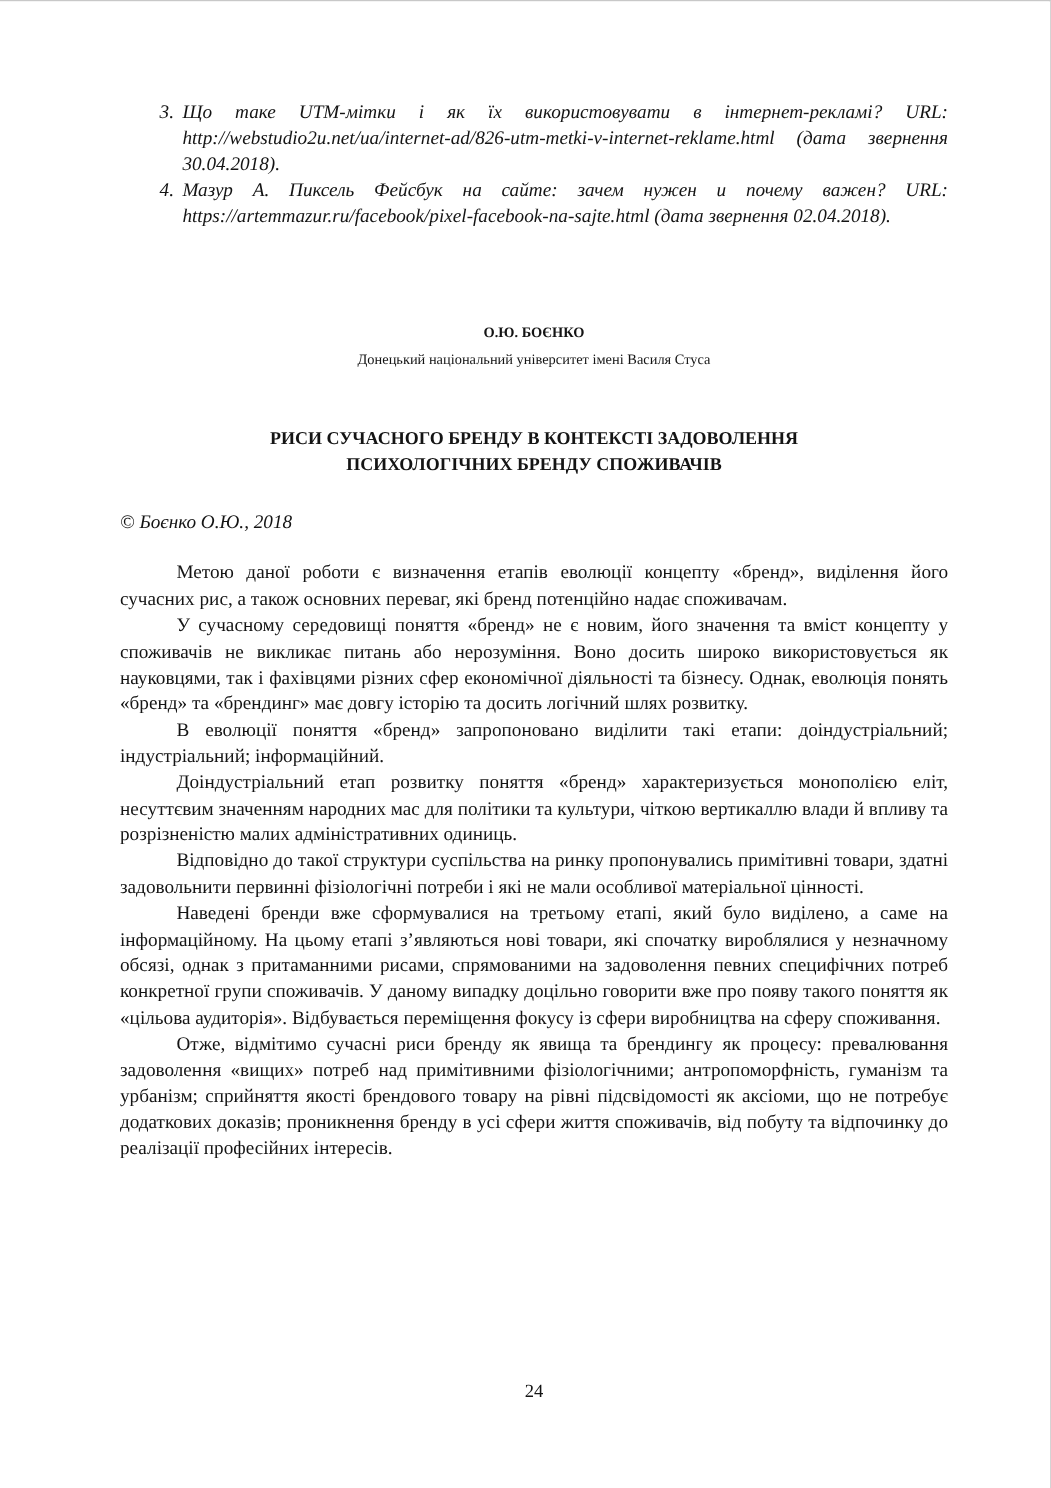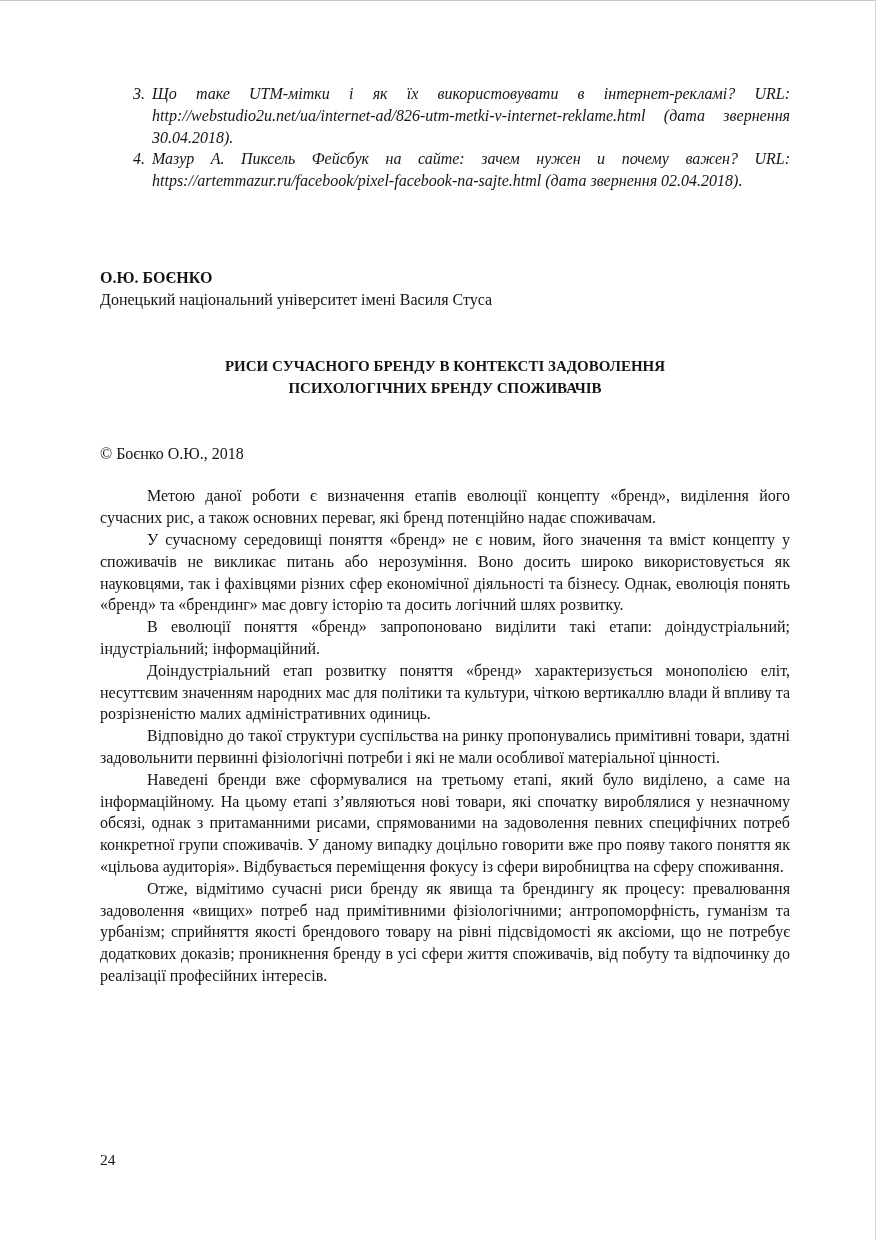--- a/index.html
+++ b/index.html
@@ -40,53 +40,54 @@
     line-height: 21.8px;
   }
   .ref-num {
     position: absolute;
     left: 33px;
     top: 0;
   }
   
   .author-block {
     margin-top: 75px;
-    text-align: left;
-    font-size: 16px;
+    text-align: center;
+    font-size: 12px;
     line-height: 21.8px;
   }
   .author-name { font-weight: bold; }
   
   .title {
     margin: 44px 0 0 0;
     text-align: center;
     font-size: 15px;
     line-height: 22px;
     font-weight: bold;
   }
   .copyright {
-    margin-top: 44px;
+    margin-top: 26px;
+    font-style: italic;
     font-size: 16px;
     line-height: 21.8px;
     text-align: left;
   }
   .body-text { margin-top: 21px; }
   .body-text p {
     margin: 0;
     text-indent: 47px;
     text-align: justify;
     font-size: 16px;
     line-height: 21.8px;
   }
   .page-number {
     position: absolute;
     top: 1149px;
     left: 100px;
     width: 690px;
-    text-align: left;
+    text-align: center;
     font-size: 15.5px;
     line-height: 20px;
   }
 </style>
 </head>
 <body>
 
 <div class="page">
   <div class="content">
 

